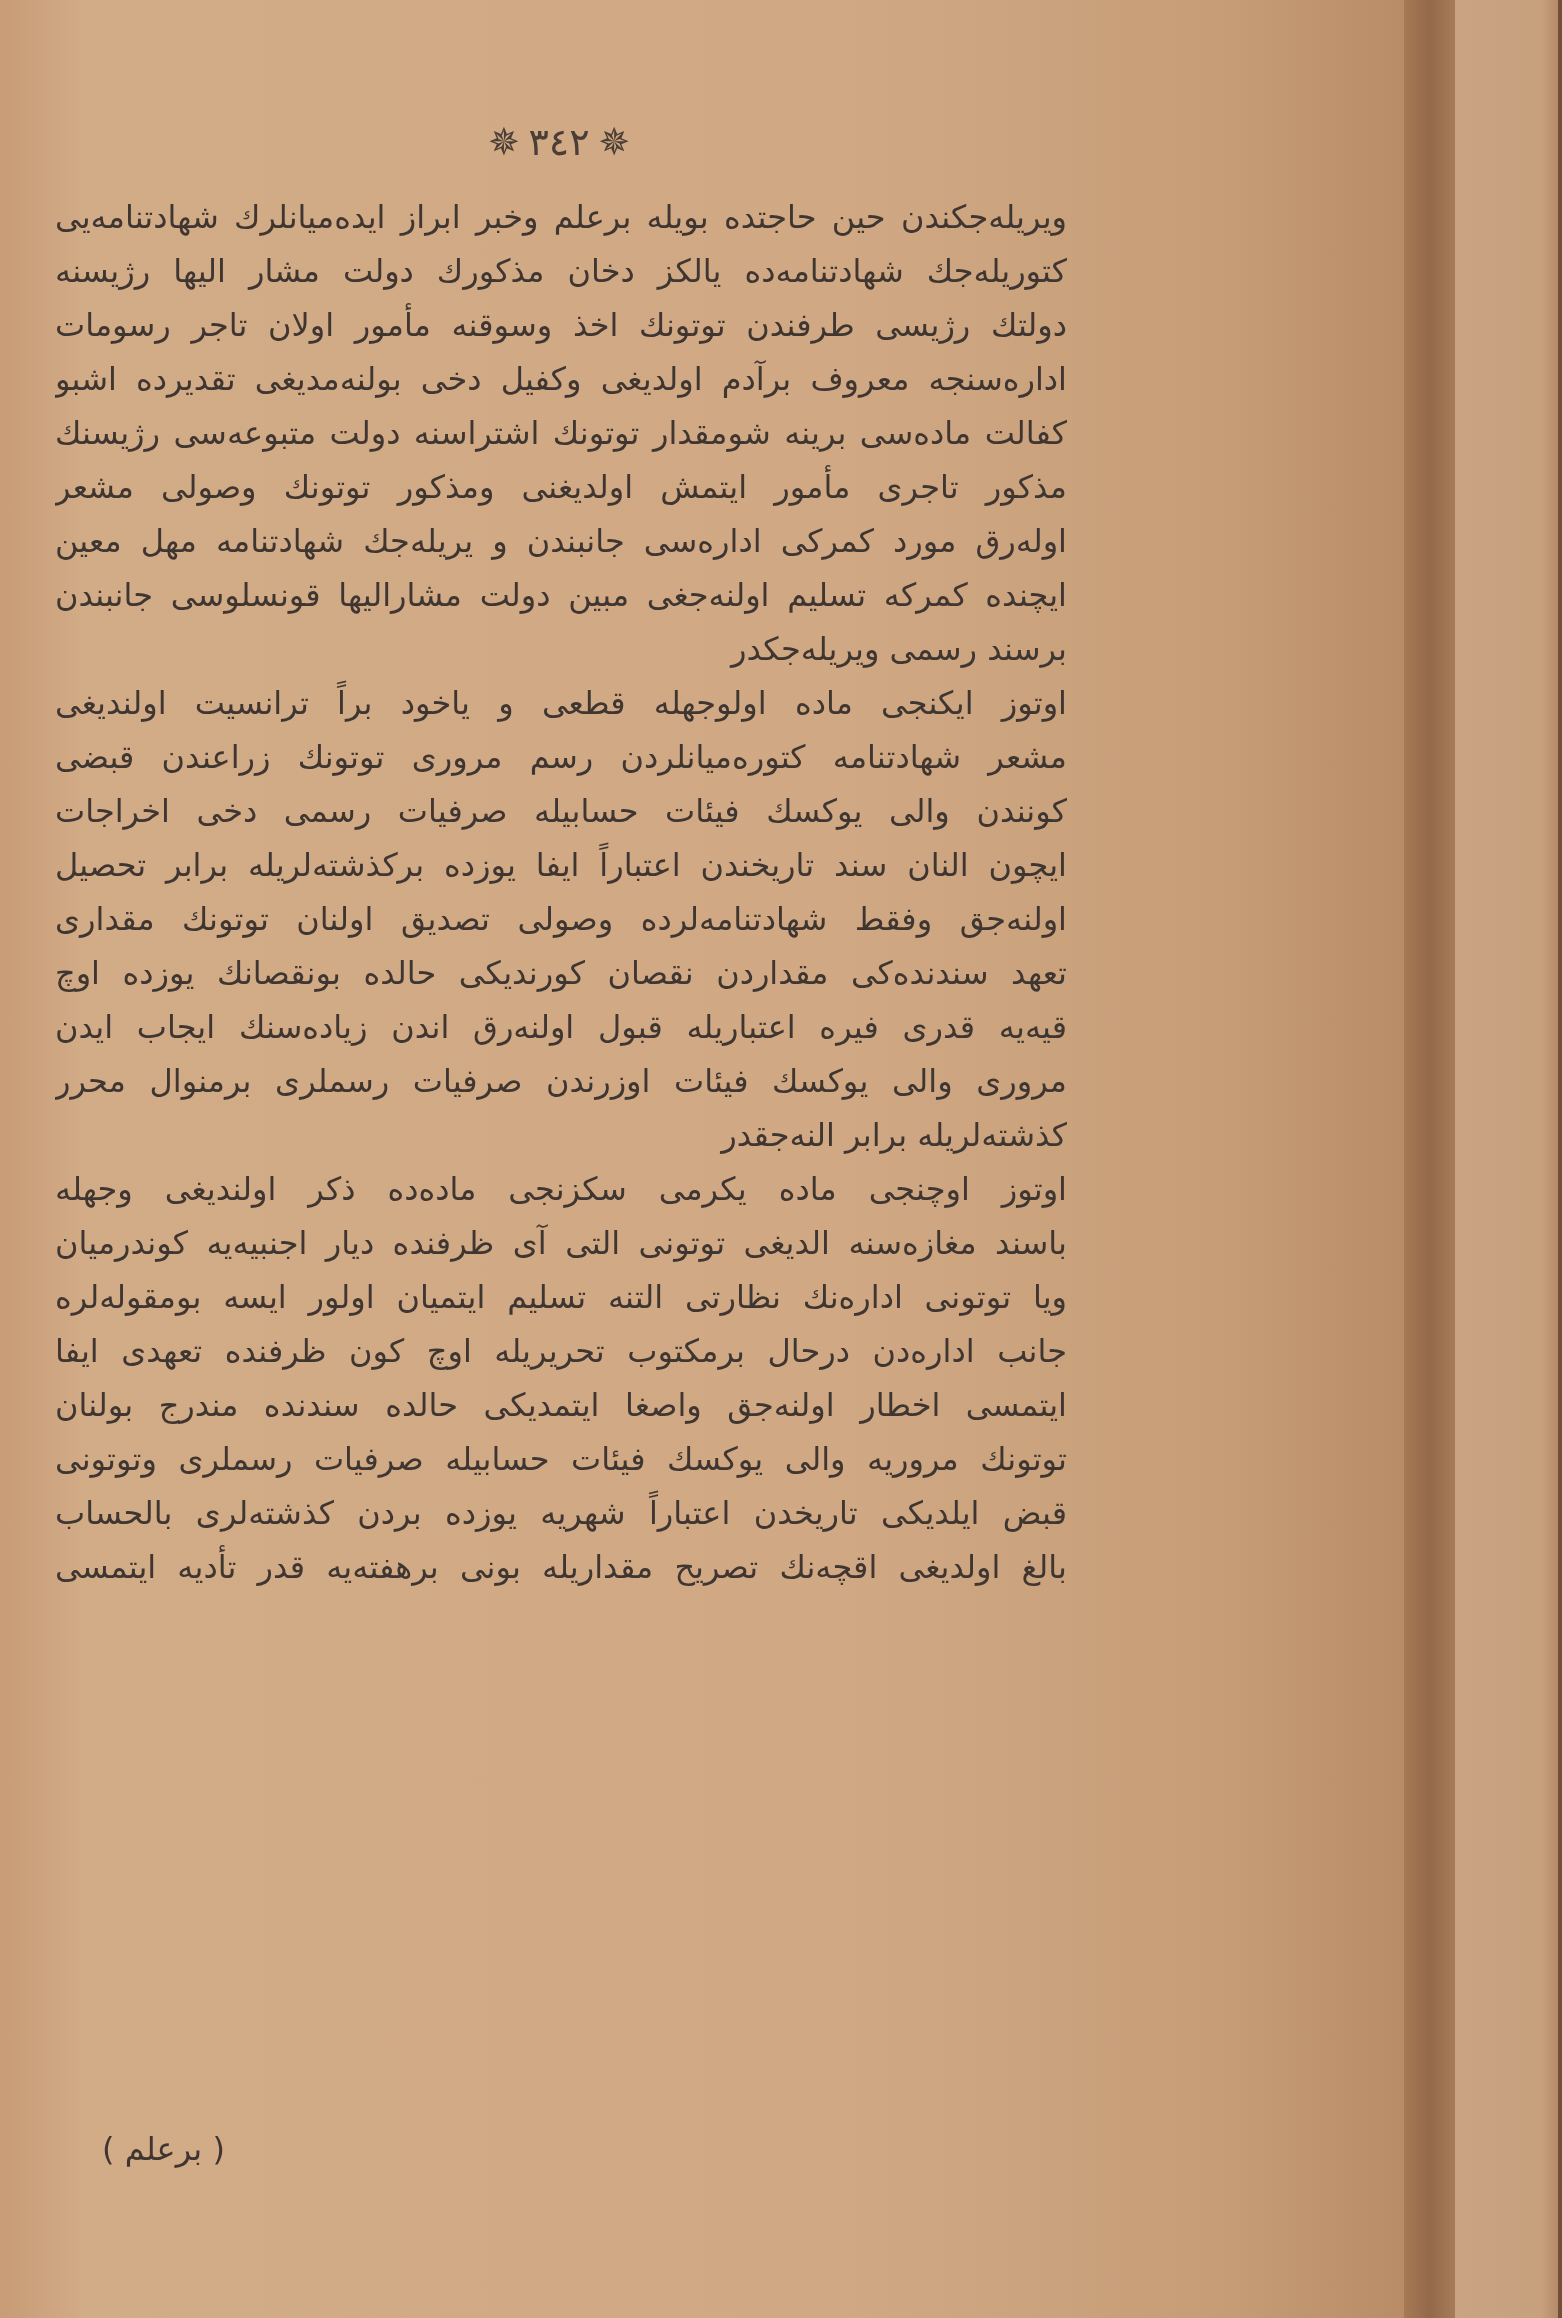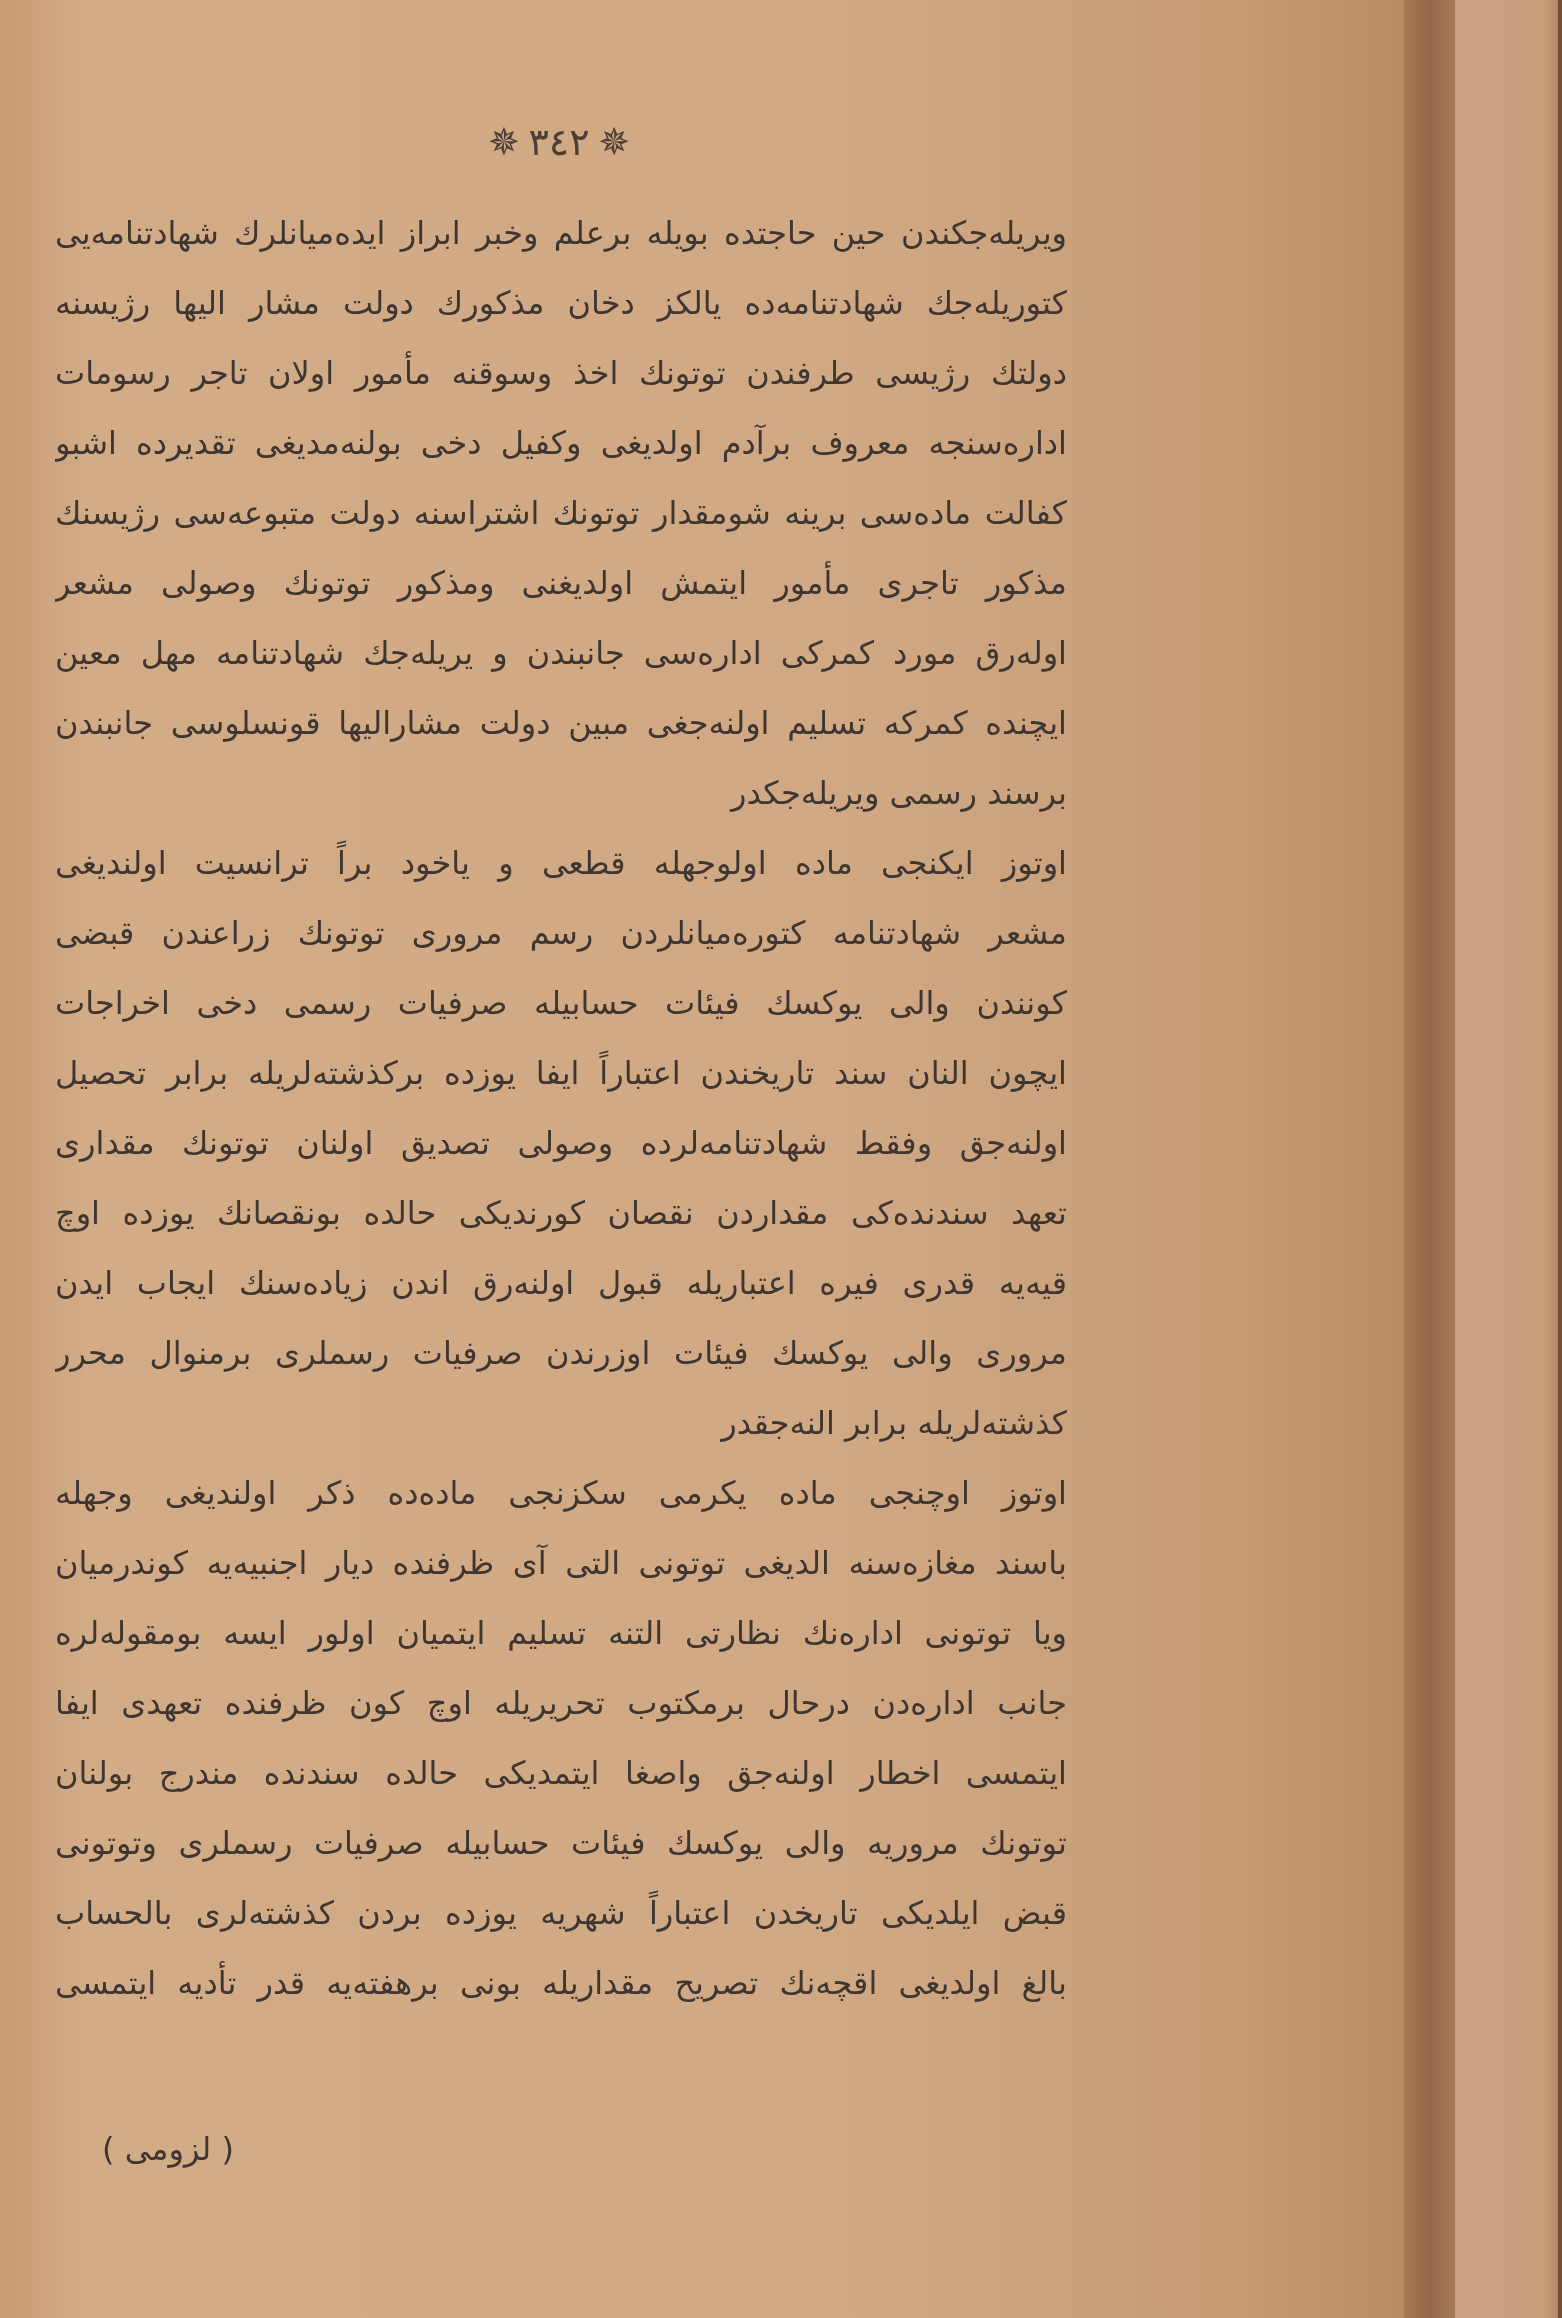--- a/index.html
+++ b/index.html
@@ -37,21 +37,21 @@
   .text-block {
     position: absolute; left: 55px; top: 190px; width: 1012px;
     direction: rtl; unicode-bidi: embed;
     color: #3f3631;
     font-family: "DejaVu Sans", sans-serif;
     font-size: 32px;
   }
   .line {
     height: 54px; line-height: 54px;
     white-space: nowrap; overflow: hidden;
-    text-align: justify; text-align-last: justify; margin-top: 16px;
+    text-align: justify; text-align-last: justify;
   }
   .line.short { text-align-last: right; }
   .line.heading { text-align-last: justify; }
   .footer-catchword {
     position: absolute; left: 102px; top: 2130px;
     font-family: "DejaVu Sans", sans-serif; font-size: 32px; color: #3f3631;
     direction: rtl;
   }
 </style>
 </head>
@@ -86,18 +86,18 @@
     <div class="line heading">اوتوز اوچنجی ماده      یکرمی سکزنجی ماده‌ده ذکر اولندیغی وجهله</div>
     <div class="line">باسند مغازه‌سنه الدیغی توتونی التی آی ظرفنده دیار اجنبیه‌یه کوندرمیان</div>
     <div class="line">ویا توتونی اداره‌نك نظارتی التنه تسلیم ایتمیان اولور ایسه بومقوله‌لره</div>
     <div class="line">جانب اداره‌دن درحال برمکتوب تحریریله اوچ کون ظرفنده تعهدی ایفا</div>
     <div class="line">ایتمسی اخطار اولنه‌جق واصغا ایتمدیکی حالده سندنده مندرج بولنان</div>
     <div class="line">توتونك مروریه والی یوکسك فیئات حسابیله صرفیات رسملری وتوتونی</div>
     <div class="line">قبض ایلدیکی تاریخدن اعتباراً شهریه یوزده بردن کذشته‌لری بالحساب</div>
     <div class="line">بالغ اولدیغی اقچه‌نك تصریح مقداریله بونی برهفته‌یه قدر تأدیه ایتمسی</div>
   </div>
 
-  <div class="footer-catchword">( لزومی )</div>
+  <div class="footer-catchword">( برعلم )</div>
 </div>
 
 <div class="gutter"></div>
 <div class="next-page"></div>
 
 
 </body></html>

